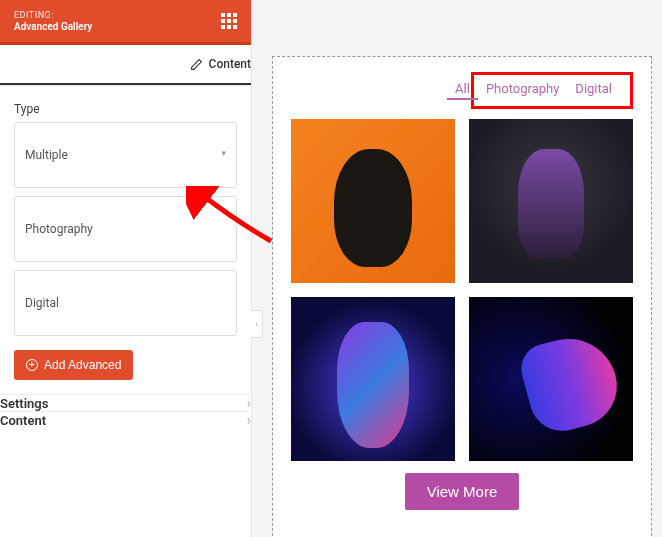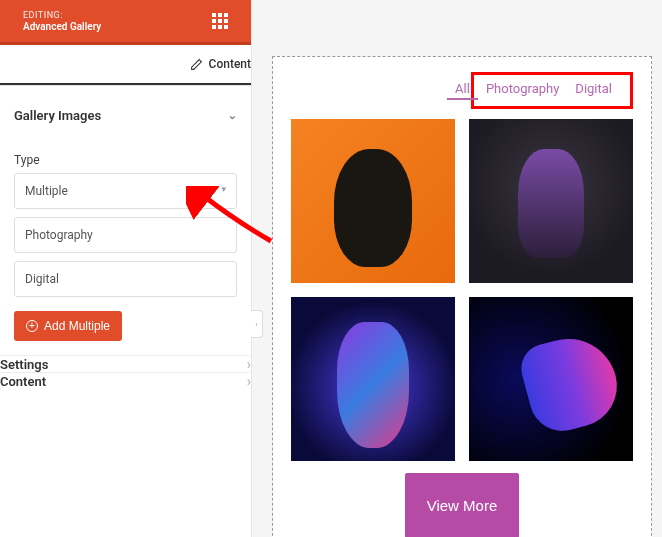--- a/index.html
+++ b/index.html
@@ -1,39 +1,39 @@
 <!DOCTYPE html>
 <html><head>
 <meta charset="utf-8">
 <style>
 * { box-sizing: border-box; margin: 0; padding: 0; }
 body { font-family: -apple-system, BlinkMacSystemFont, "Segoe UI", Roboto, sans-serif; background: #f5f5f5; width: 662px; height: 537px; overflow: hidden; position: relative; }
 
 .panel { width: 252px; height: 537px; background: #fff; float: left; border-right: 1px solid #e5e5e5; position: relative; }
 .panel-collapse { position: absolute; right: -12px; top: 310px; width: 12px; height: 28px; background: #fff; border: 1px solid #ddd; border-left: none; border-radius: 0 4px 4px 0; display: flex; align-items: center; justify-content: center; cursor: pointer; font-size: 8px; color: #999; }
 
-.header { background: #e14d2a; color: #fff; padding: 10px 23px; display: flex; justify-content: space-between; align-items: center; border-bottom: 3px solid #c43e1e; }
+.header { background: #e14d2a; color: #fff; padding: 10px 14px; display: flex; justify-content: space-between; align-items: center; border-bottom: 3px solid #c43e1e; }
 .header-left { display: flex; flex-direction: column; }
 .editing { font-size: 9px; letter-spacing: 0.5px; opacity: 0.9; }
 .title { font-size: 10px; font-weight: 600; margin-top: 1px; }
 .apps-icon { display: grid; grid-template-columns: repeat(3, 4px); grid-template-rows: repeat(3, 4px); gap: 2px; cursor: pointer; }
 .apps-icon span { background: #fff; width: 4px; height: 4px; }
 
 .tabs { display: flex; border-bottom: 1px solid #e5e5e5; }
 .tab { flex: 1; padding: 12px 0; text-align: center; font-size: 12px; color: #444; cursor: pointer; display: flex; align-items: center; justify-content: flex-end; gap: 6px; }
 .tab.inactive { background: #f7f7f7; color: #888; }
 .tab.active { background: #fff; color: #333; font-weight: 500; border-bottom: 2px solid #333; }
 .tab svg { width: 13px; height: 13px; }
 
 .section { padding: 16px 14px 8px; }
 .section-head { display: flex; justify-content: space-between; align-items: center; cursor: pointer; font-size: 13px; font-weight: 600; color: #333; padding: 6px 0; }
 .section-head .chev { font-size: 11px; color: #888; }
 
 .field-label { font-size: 12px; color: #404040; margin: 16px 14px 6px; }
-.select, .text-field { margin: 0 14px 8px; border: 1px solid #ddd; border-radius: 3px; background: #fff; padding: 10px 10px; font-size: 12px; color: #555; display: flex; justify-content: space-between; align-items: flex-start; cursor: pointer; }
+.select, .text-field { margin: 0 14px 8px; border: 1px solid #ddd; border-radius: 3px; background: #fff; padding: 25px 10px; font-size: 12px; color: #555; display: flex; justify-content: space-between; align-items: flex-start; cursor: pointer; }
 .text-field { cursor: text; }
 .select .caret { font-size: 9px; color: #999; }
 
 .add-btn { margin: 6px 14px 14px; background: #e14d2a; color: #fff; border: none; border-radius: 3px; padding: 8px 12px; font-size: 12px; cursor: pointer; display: inline-flex; align-items: center; gap: 6px; font-weight: 500; }
 .add-btn .plus { border: 1.5px solid #fff; border-radius: 50%; width: 12px; height: 12px; display: inline-flex; align-items: center; justify-content: center; font-size: 10px; line-height: 1; }
 
 .accordion { border-top: 1px solid #eee; display: flex; justify-content: space-between; align-items: center; font-size: 13px; font-weight: 600; color: #333; cursor: pointer; }
 .accordion .chev { color: #bbb; font-size: 14px; }
 
 .preview { margin-left: 252px; height: 520px; padding: 10px 10px 10px 20px; position: relative; margin-top: 46px; }
@@ -47,21 +47,21 @@
 .thumb { width: 100%; aspect-ratio: 1/1; background: #111; position: relative; overflow: hidden; }
 .thumb.orange { background: linear-gradient(135deg, #f58220 0%, #e86a0c 100%); }
 .thumb.orange::after { content: ""; position: absolute; inset: 18% 26% 10% 26%; background: #1a1611; border-radius: 45% 45% 40% 40%; }
 .thumb.gray { background: radial-gradient(circle at 50% 40%, #3a3540 0%, #1c1a22 70%); }
 .thumb.gray::after { content: ""; position: absolute; inset: 18% 30% 15% 30%; background: linear-gradient(#7a4ba6, #2c1f3a); border-radius: 40% 40% 30% 30%; }
 .thumb.blue1 { background: radial-gradient(circle at 50% 55%, #4a3be0 0%, #0a0a3a 70%); }
 .thumb.blue1::after { content: ""; position: absolute; inset: 15% 28% 8% 28%; background: linear-gradient(135deg, #8a3be0, #3a7be0, #e03a8a); border-radius: 38% 38% 45% 45%; }
 .thumb.blue2 { background: radial-gradient(circle at 30% 50%, #0a0a5a 0%, #000 80%); }
 .thumb.blue2::after { content: ""; position: absolute; inset: 25% 10% 20% 35%; background: linear-gradient(90deg, #3a3be0, #7a3be0, #e03aaa); border-radius: 30% 60% 50% 40%; transform: rotate(-15deg); }
 
-.view-more { display: block; margin: 12px auto 0; background: #b54ba5; color: #fff; border: none; padding: 24px 22px; font-size: 15px; cursor: pointer; border-radius: 2px; }
+.view-more { display: block; margin: 12px auto 0; background: #b54ba5; color: #fff; border: none; padding: 10px 22px; font-size: 15px; cursor: pointer; border-radius: 2px; }
 
 .arrow { position: absolute; left: 186px; top: 186px; width: 90px; height: 60px; pointer-events: none; z-index: 10; }
 </style>
 </head>
 <body>
 
 <div class="panel">
   <div class="header">
     <div class="header-left">
       <span class="editing">EDITING:</span>
@@ -82,41 +82,35 @@
 
   <div class="tabs">
     <div class="tab active">
       <svg viewBox="0 0 24 24" fill="none" stroke="currentColor" stroke-width="2">
           <path d="M17 3l4 4L7 21H3v-4L17 3z"></path>
         </svg>
       <span>Content</span>
     </div>
   </div>
 
-  <div class="section">
-    <div class="section-head">
-      <span>Gallery Images</span>
-      <span class="chev">⌄</span>
-    </div>
-  </div>
 
   <div class="field-label">Type</div>
   <div class="select">
     <span>Multiple</span>
     <span class="caret">▾</span>
   </div>
   <div class="text-field">
     <span>Photography</span>
   </div>
   <div class="text-field">
     <span>Digital</span>
   </div>
   <button class="add-btn">
     <span class="plus">+</span>
-    <span>Add Multiple</span>
+    <span>Add Advanced</span>
   </button>
 
   <div class="accordion">
     <span>Settings</span>
     <span class="chev">›</span>
   </div>
   <div class="accordion">
     <span>Content</span>
     <span class="chev">›</span>
   </div>

